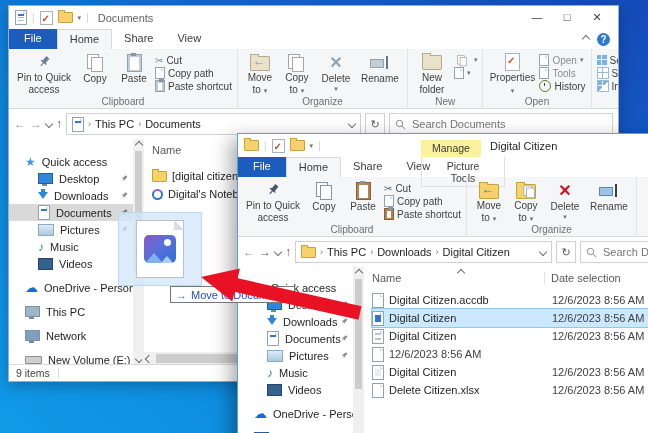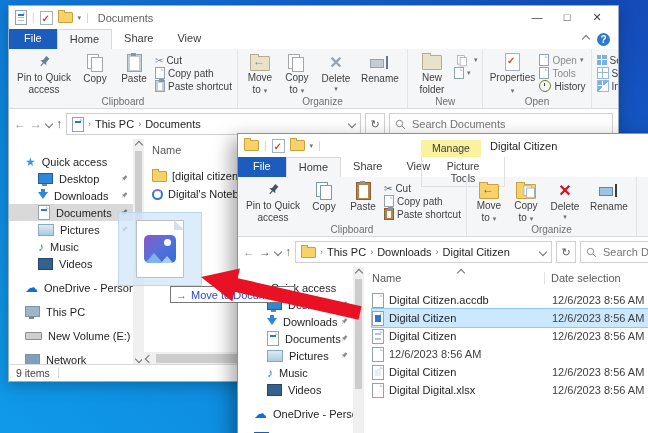--- a/index.html
+++ b/index.html
@@ -358,26 +358,26 @@
         </div>
       <div class="nrow gap">
           <span class="cloudg">☁</span>
           <span>OneDrive - Person</span>
         </div>
       <div class="nrow gap">
           <span class="mon gray"></span>
           <span>This PC</span>
         </div>
       <div class="nrow gap">
+          <span class="mon gray" style="background:#7fa0bd"></span>
+          <span>Network</span>
+        </div>
+      <div class="nrow gap">
           <span class="drv"></span>
           <span>New Volume (E:)</span>
-        </div>
-      <div class="nrow gap">
-          <span class="mon gray" style="background:#7fa0bd"></span>
-          <span>Network</span>
         </div>
     </div>
     <div class="vsb">
       <span class="chev up" style="position:absolute;top:3px;left:3px"></span>
       <span class="thumb" style="top:12px;height:120px"></span>
       <span class="chev down" style="position:absolute;bottom:3px;left:3px"></span>
     </div>
     <div class="list">
       <div class="hdr" style="width:160px">
         <span>Name</span>
@@ -630,21 +630,21 @@
         </div>
       <div class="frow">
           <span class="pg">
             <span class="inner" style="background:#e8edf2"></span>
           </span>
           <span style="width:158px">Digital Citizen</span>
           <span class="dt">12/6/2023 8:56 AM</span>
         </div>
       <div class="frow">
           <span class="pg"></span>
-          <span style="width:158px">Digital Digital.xlsx</span>
+          <span style="width:158px">Delete Citizen.xlsx</span>
           <span class="dt">12/6/2023 8:56 AM</span>
         </div>
     </div>
   </div>
 </div>
 
 <div id="droptip">
   <span class="tarr">→</span>
   <span>Move to Documents</span>
 </div>

